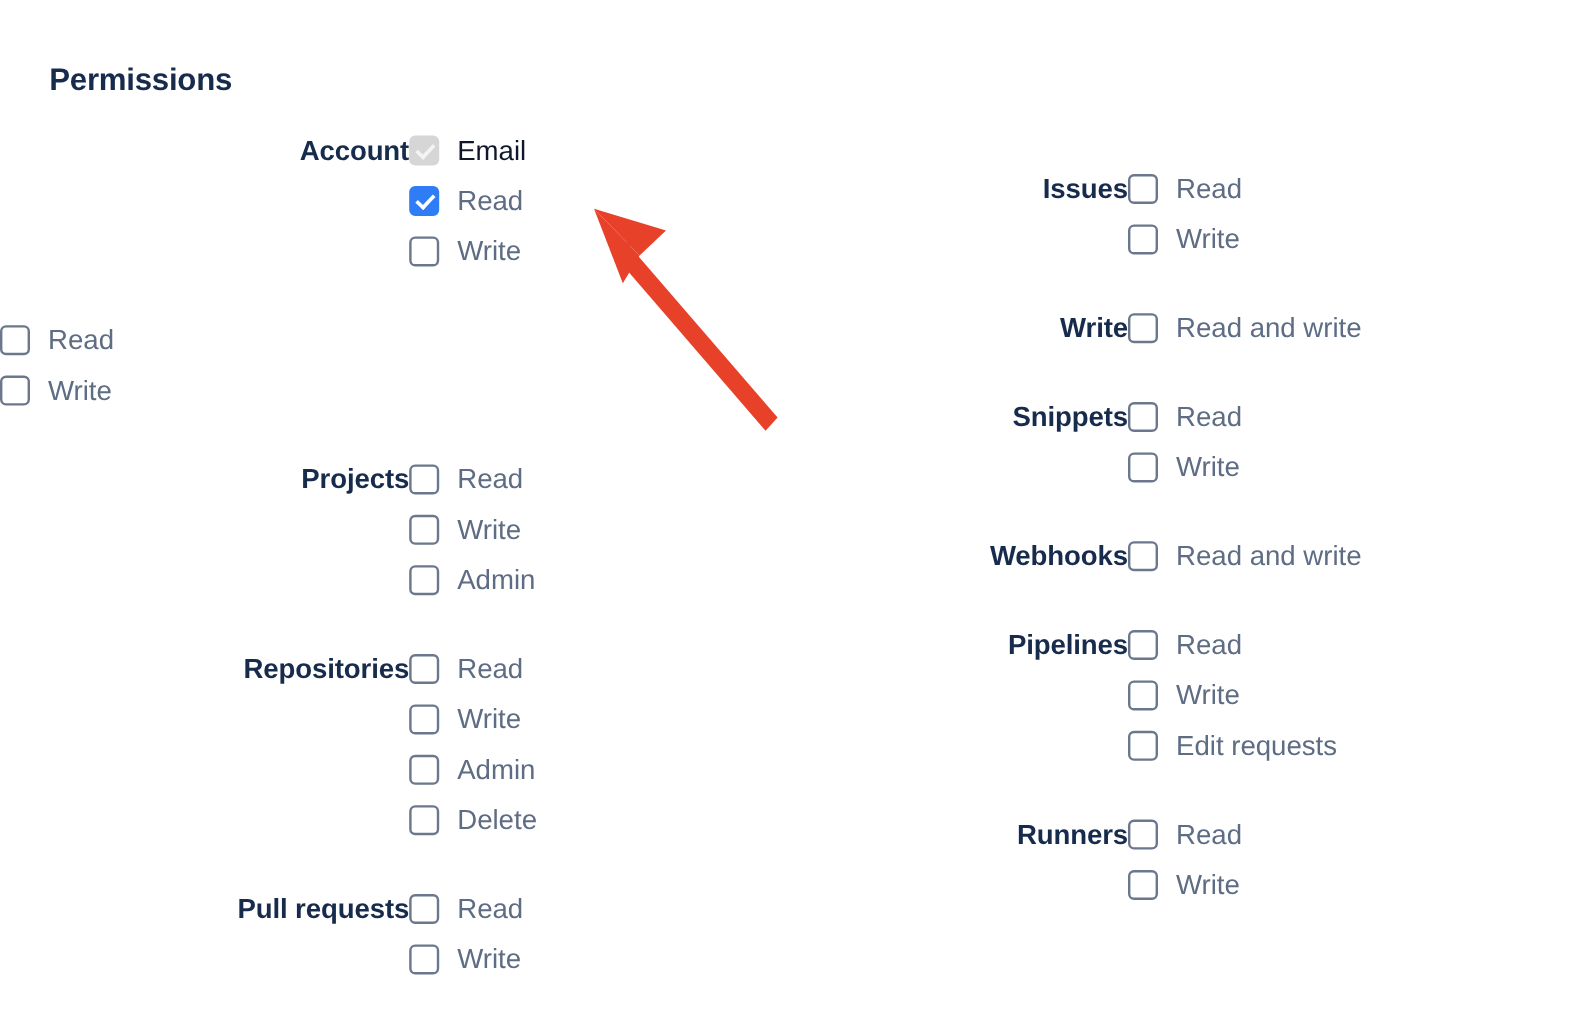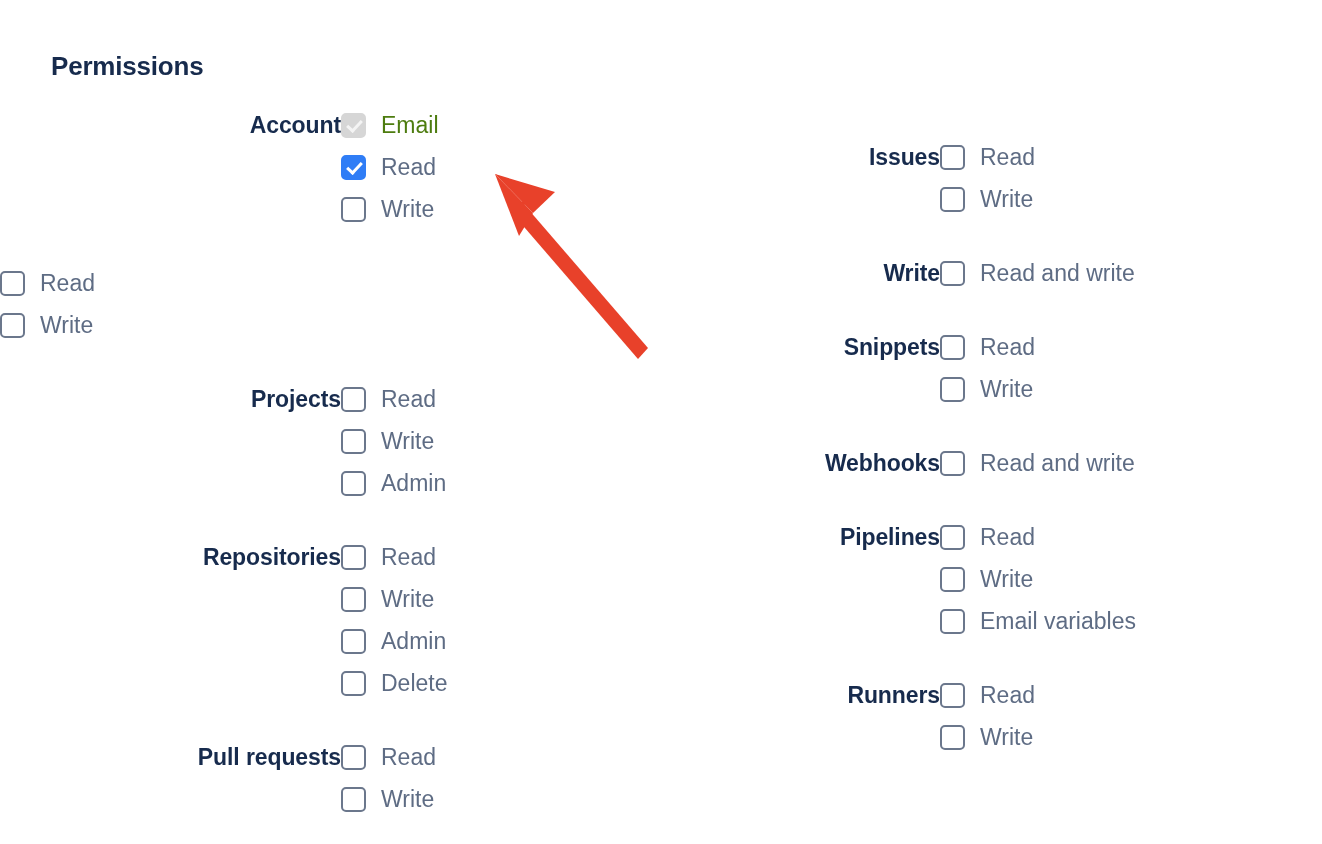--- a/index.html
+++ b/index.html
@@ -13,21 +13,21 @@
     width: 1322px;
     height: 844px;
     position: relative;
     overflow: hidden;
     font-family: "Liberation Sans", sans-serif;
     -webkit-font-smoothing: antialiased;
   }
 
   #page-title {
     position: absolute;
-    left: 51px;
+    left: 41px;
     top: 50px;
     font-size: 26px;
     font-weight: bold;
     color: #172B4D;
     letter-spacing: -0.2px;
     line-height: 32px;
   }
 
   .columns {
     position: absolute;
@@ -106,21 +106,21 @@
   }
   .cbx.disabled-checked::after { border-color: #F4F4F4; }
 
   .option-label {
     font-size: 23px;
     color: #5E6C84;
     line-height: 28px;
     padding-left: 15px;
     white-space: nowrap;
   }
-  .option-label.muted { color: #4d7c0f; }
+  .option-label.muted { color: #0f172a; }
 
   #arrow-annotation {
     position: absolute;
     left: 470px;
     top: 150px;
     width: 210px;
     height: 215px;
     pointer-events: none;
   }
 </style>
@@ -263,21 +263,21 @@
           <div class="option-row">
             <span class="cbx"></span>
             <span class="option-label">Read</span>
           </div>
           <div class="option-row">
             <span class="cbx"></span>
             <span class="option-label">Write</span>
           </div>
           <div class="option-row">
             <span class="cbx"></span>
-            <span class="option-label">Email variables</span>
+            <span class="option-label">Edit requests</span>
           </div>
         </div>
       </div>
       <div class="perm-group">
         <div class="group-label">Runners</div>
         <div class="options">
           <div class="option-row">
             <span class="cbx"></span>
             <span class="option-label">Read</span>
           </div>

